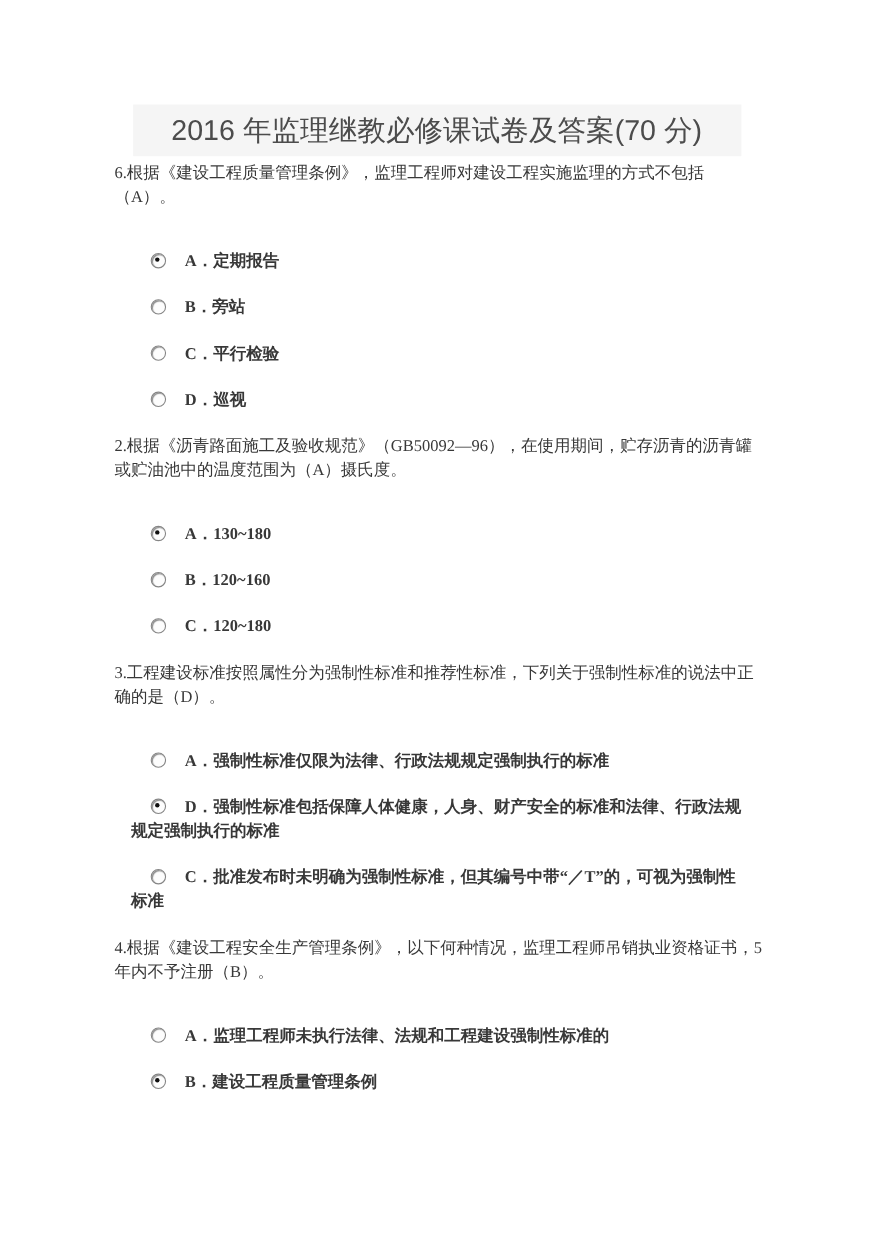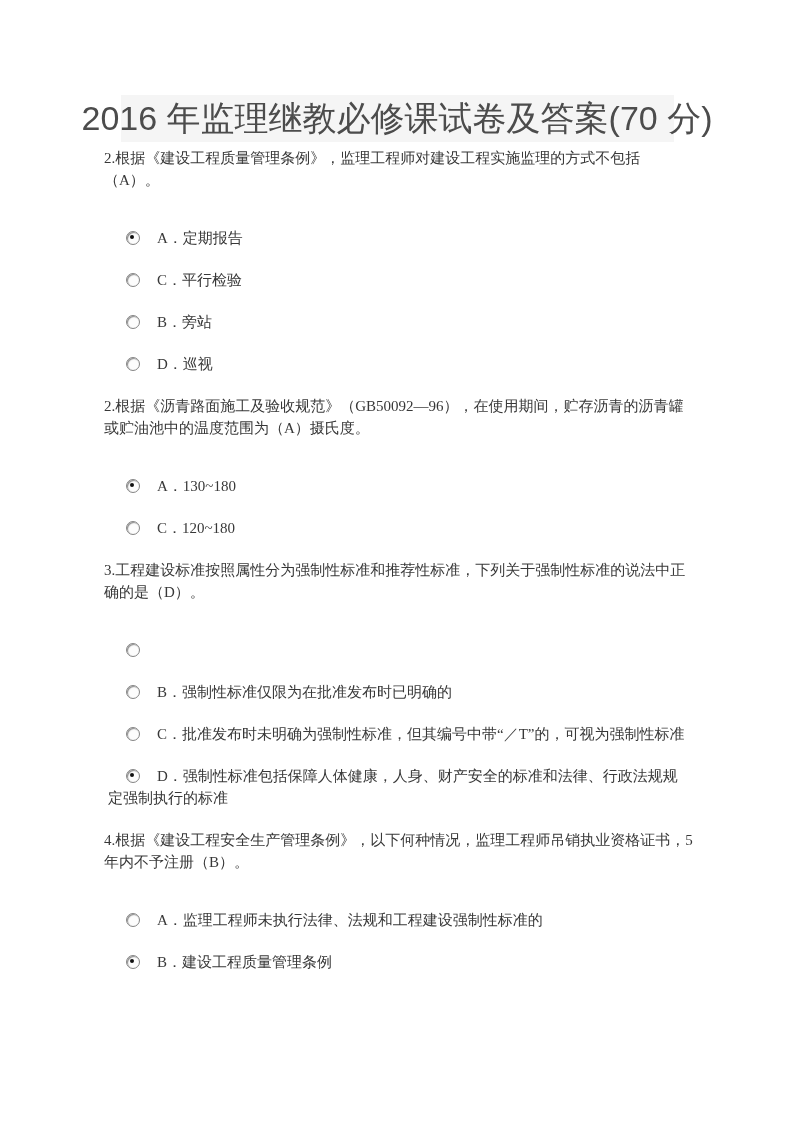--- a/index.html
+++ b/index.html
@@ -15,39 +15,40 @@
   .title-box {
     width: 553px; height: 47px;
     margin: 95px auto 0;
     background: #f5f5f5;
     display: flex; align-items: center; justify-content: center;
   }
   .page-title {
     margin: 0;
     font-family: "Liberation Sans", sans-serif;
     font-weight: 400;
-    font-size: 34px;
+    font-size: 26px;
     color: #4c4c4c;
     white-space: nowrap;
   }
 
   .content {
     margin: 0 100px 0 104px;
     font-size: 15px;
   }
   .q-text {
     margin: 18px 0 0;
     line-height: 22px;
   }
   .q-text.first { margin-top: 5px; }
 
   .options { margin: 36px 0 0; }
   .option {
-    margin: 0 4px 20px;
+    margin: 0 15px 20px;
     line-height: 22px;
+    font-weight: bold;
   }
   .radio {
     display: inline-block;
     width: 12px; height: 12px;
     margin: 0 17px 0 18px;
     border-radius: 50%;
     background: #fdfdfd;
     border: 1px solid #858585;
     box-shadow: inset 1px 1px 1px rgba(80,80,80,0.65), 1px 1px 0 #ffffff;
     position: relative;
@@ -68,59 +69,59 @@
 <body>
 
 <div class="page">
 
   <div class="title-box">
     <h1 class="page-title">2016 年监理继教必修课试卷及答案(70 分)</h1>
   </div>
 
   <div class="content">
 
-    <p class="q-text first">2.根据《建设工程质量管理条例》，监理工程师对建设工程实施监理的方式不包括（A）。</p>
+    <p class="q-text first">6.根据《建设工程质量管理条例》，监理工程师对建设工程实施监理的方式不包括（A）。</p>
     <div class="options">
       <div class="option">
         <span class="radio" data-checked="true"></span><span class="opt-label">A．定期报告</span>
       </div>
       <div class="option">
-        <span class="radio" data-checked="false"></span><span class="opt-label">C．平行检验</span>
+        <span class="radio" data-checked="false"></span><span class="opt-label">B．旁站</span>
       </div>
       <div class="option">
-        <span class="radio" data-checked="false"></span><span class="opt-label">B．旁站</span>
+        <span class="radio" data-checked="false"></span><span class="opt-label">C．平行检验</span>
       </div>
       <div class="option">
         <span class="radio" data-checked="false"></span><span class="opt-label">D．巡视</span>
       </div>
     </div>
 
     <p class="q-text">2.根据《沥青路面施工及验收规范》（GB50092—96），在使用期间，贮存沥青的沥青罐或贮油池中的温度范围为（A）摄氏度。</p>
     <div class="options">
       <div class="option">
         <span class="radio" data-checked="true"></span><span class="opt-label">A．130~180</span>
       </div>
       <div class="option">
+        <span class="radio" data-checked="false"></span><span class="opt-label">B．120~160</span>
+      </div>
+      <div class="option">
         <span class="radio" data-checked="false"></span><span class="opt-label">C．120~180</span>
       </div>
     </div>
 
     <p class="q-text">3.工程建设标准按照属性分为强制性标准和推荐性标准，下列关于强制性标准的说法中正确的是（D）。</p>
     <div class="options">
       <div class="option">
-        <span class="radio" data-checked="false"></span>
+        <span class="radio" data-checked="false"></span><span class="opt-label">A．强制性标准仅限为法律、行政法规规定强制执行的标准</span>
       </div>
       <div class="option">
-        <span class="radio" data-checked="false"></span><span class="opt-label">B．强制性标准仅限为在批准发布时已明确的</span>
+        <span class="radio" data-checked="true"></span><span class="opt-label">D．强制性标准包括保障人体健康，人身、财产安全的标准和法律、行政法规规定强制执行的标准</span>
       </div>
       <div class="option">
         <span class="radio" data-checked="false"></span><span class="opt-label">C．批准发布时未明确为强制性标准，但其编号中带“／T”的，可视为强制性标准</span>
-      </div>
-      <div class="option">
-        <span class="radio" data-checked="true"></span><span class="opt-label">D．强制性标准包括保障人体健康，人身、财产安全的标准和法律、行政法规规定强制执行的标准</span>
       </div>
     </div>
 
     <p class="q-text">4.根据《建设工程安全生产管理条例》，以下何种情况，监理工程师吊销执业资格证书，5 年内不予注册（B）。</p>
     <div class="options">
       <div class="option">
         <span class="radio" data-checked="false"></span><span class="opt-label">A．监理工程师未执行法律、法规和工程建设强制性标准的</span>
       </div>
       <div class="option">
         <span class="radio" data-checked="true"></span><span class="opt-label">B．建设工程质量管理条例</span>

